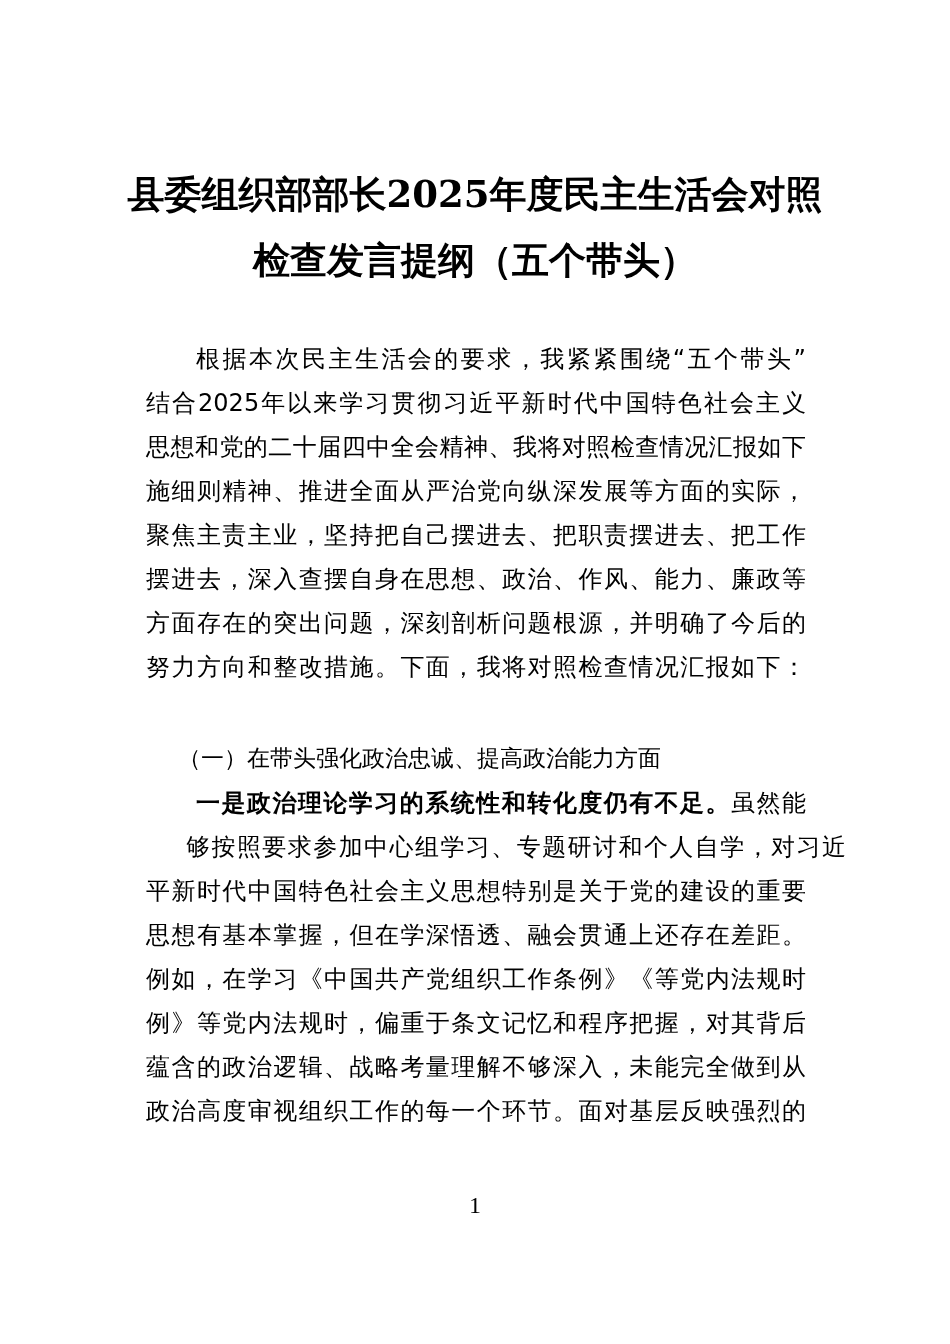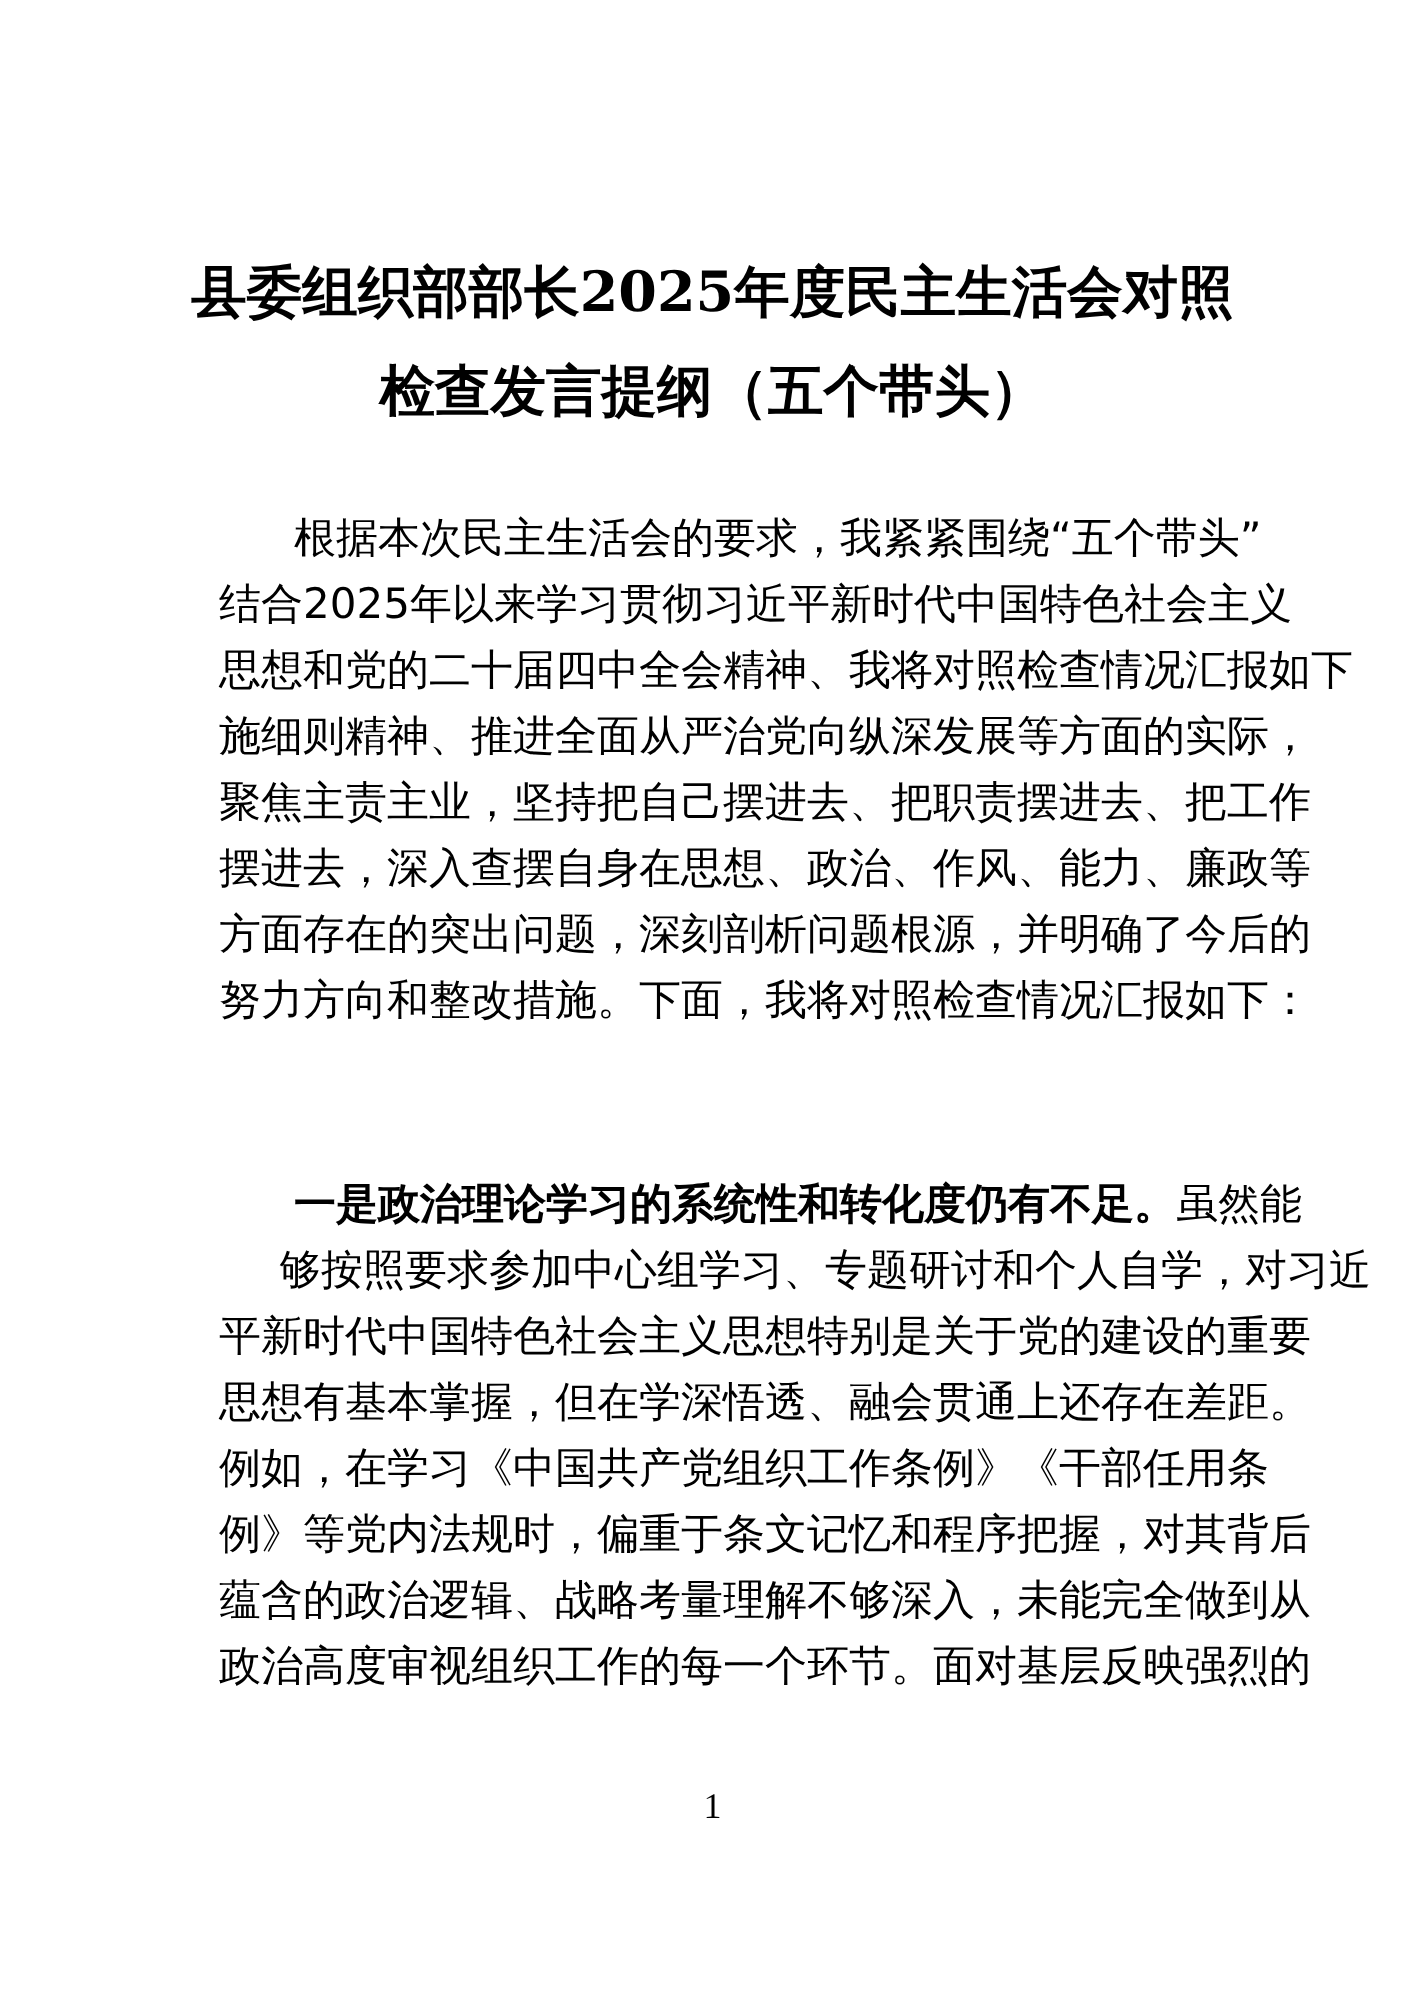--- a/index.html
+++ b/index.html
@@ -34,21 +34,21 @@
       letter-spacing: 0px;
       white-space: nowrap;
     }
     .title.l1 { top: 172px; }
     .title.l2 { top: 238px; }
 
     .line {
       position: absolute;
       left: 146px;
       width: 660px;
-      font-size: 28px;
+      font-size: 24px;
       line-height: 30px;
       white-space: nowrap;
       text-align: justify;
       text-align-last: justify;
       font-family: "DejaVu Sans", "Liberation Sans", sans-serif;
       font-weight: normal;
     }
     .line.indent {
       left: 196px;
       width: 610px;
@@ -93,27 +93,28 @@
     <div class="line" style="top:388px;">结合2025年以来学习贯彻习近平新时代中国特色社会主义</div>
     <div class="line" style="top:432px;">思想和党的二十届四中全会精神、我将对照检查情况汇报如下</div>
     <div class="line" style="top:476px;">施细则精神、推进全面从严治党向纵深发展等方面的实际，</div>
     <div class="line" style="top:520px;">聚焦主责主业，坚持把自己摆进去、把职责摆进去、把工作</div>
     <div class="line" style="top:564px;">摆进去，深入查摆自身在思想、政治、作风、能力、廉政等</div>
     <div class="line" style="top:608px;">方面存在的突出问题，深刻剖析问题根源，并明确了今后的</div>
     <div class="line" style="top:652px;">努力方向和整改措施。下面，我将对照检查情况汇报如下：</div>
   </div>
 
 
+  <div class="line noj heading2" style="top:743px; font-size:23px;">（一）在带头强化政治忠诚、提高政治能力方面</div>
 
   <div>
     <div class="line indent" style="top:788px;"><span class="bold-lead">一是政治理论学习的系统性和转化度仍有不足。</span><span>虽然能</span></div>
     <div class="line" style="top:832px;margin-left:40px;">够按照要求参加中心组学习、专题研讨和个人自学，对习近</div>
     <div class="line" style="top:876px;">平新时代中国特色社会主义思想特别是关于党的建设的重要</div>
     <div class="line" style="top:920px;">思想有基本掌握，但在学深悟透、融会贯通上还存在差距。</div>
-    <div class="line" style="top:964px;">例如，在学习《中国共产党组织工作条例》《干部任用条</div>
+    <div class="line" style="top:964px;">例如，在学习《中国共产党组织工作条例》《等党内法规时</div>
     <div class="line" style="top:1008px;">例》等党内法规时，偏重于条文记忆和程序把握，对其背后</div>
     <div class="line" style="top:1052px;">蕴含的政治逻辑、战略考量理解不够深入，未能完全做到从</div>
     <div class="line" style="top:1096px;">政治高度审视组织工作的每一个环节。面对基层反映强烈的</div>
   </div>
 
   <div class="page-number">1</div>
 
 </div>
 
 </body></html>

